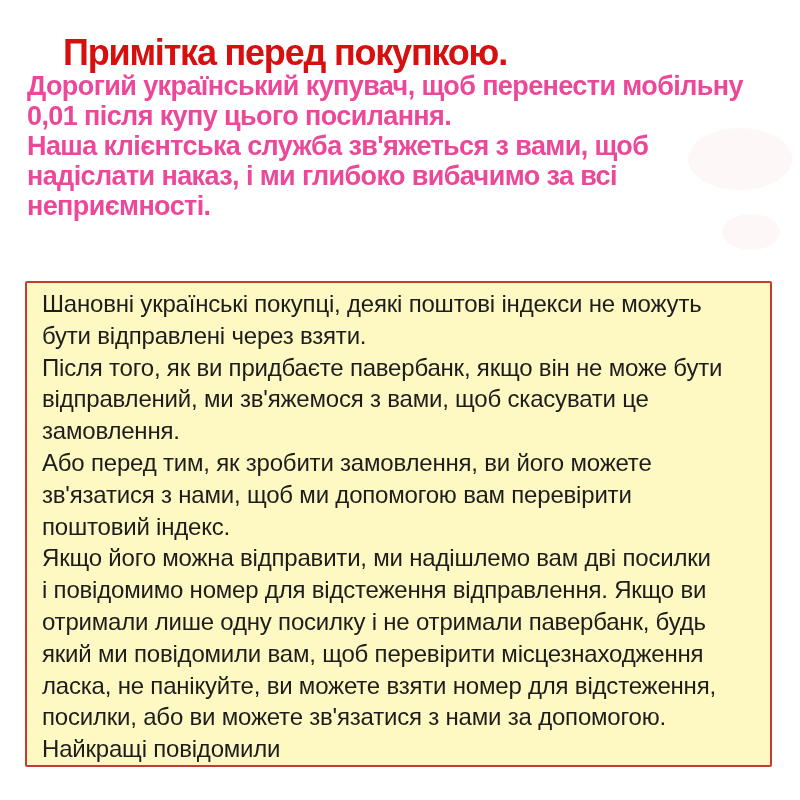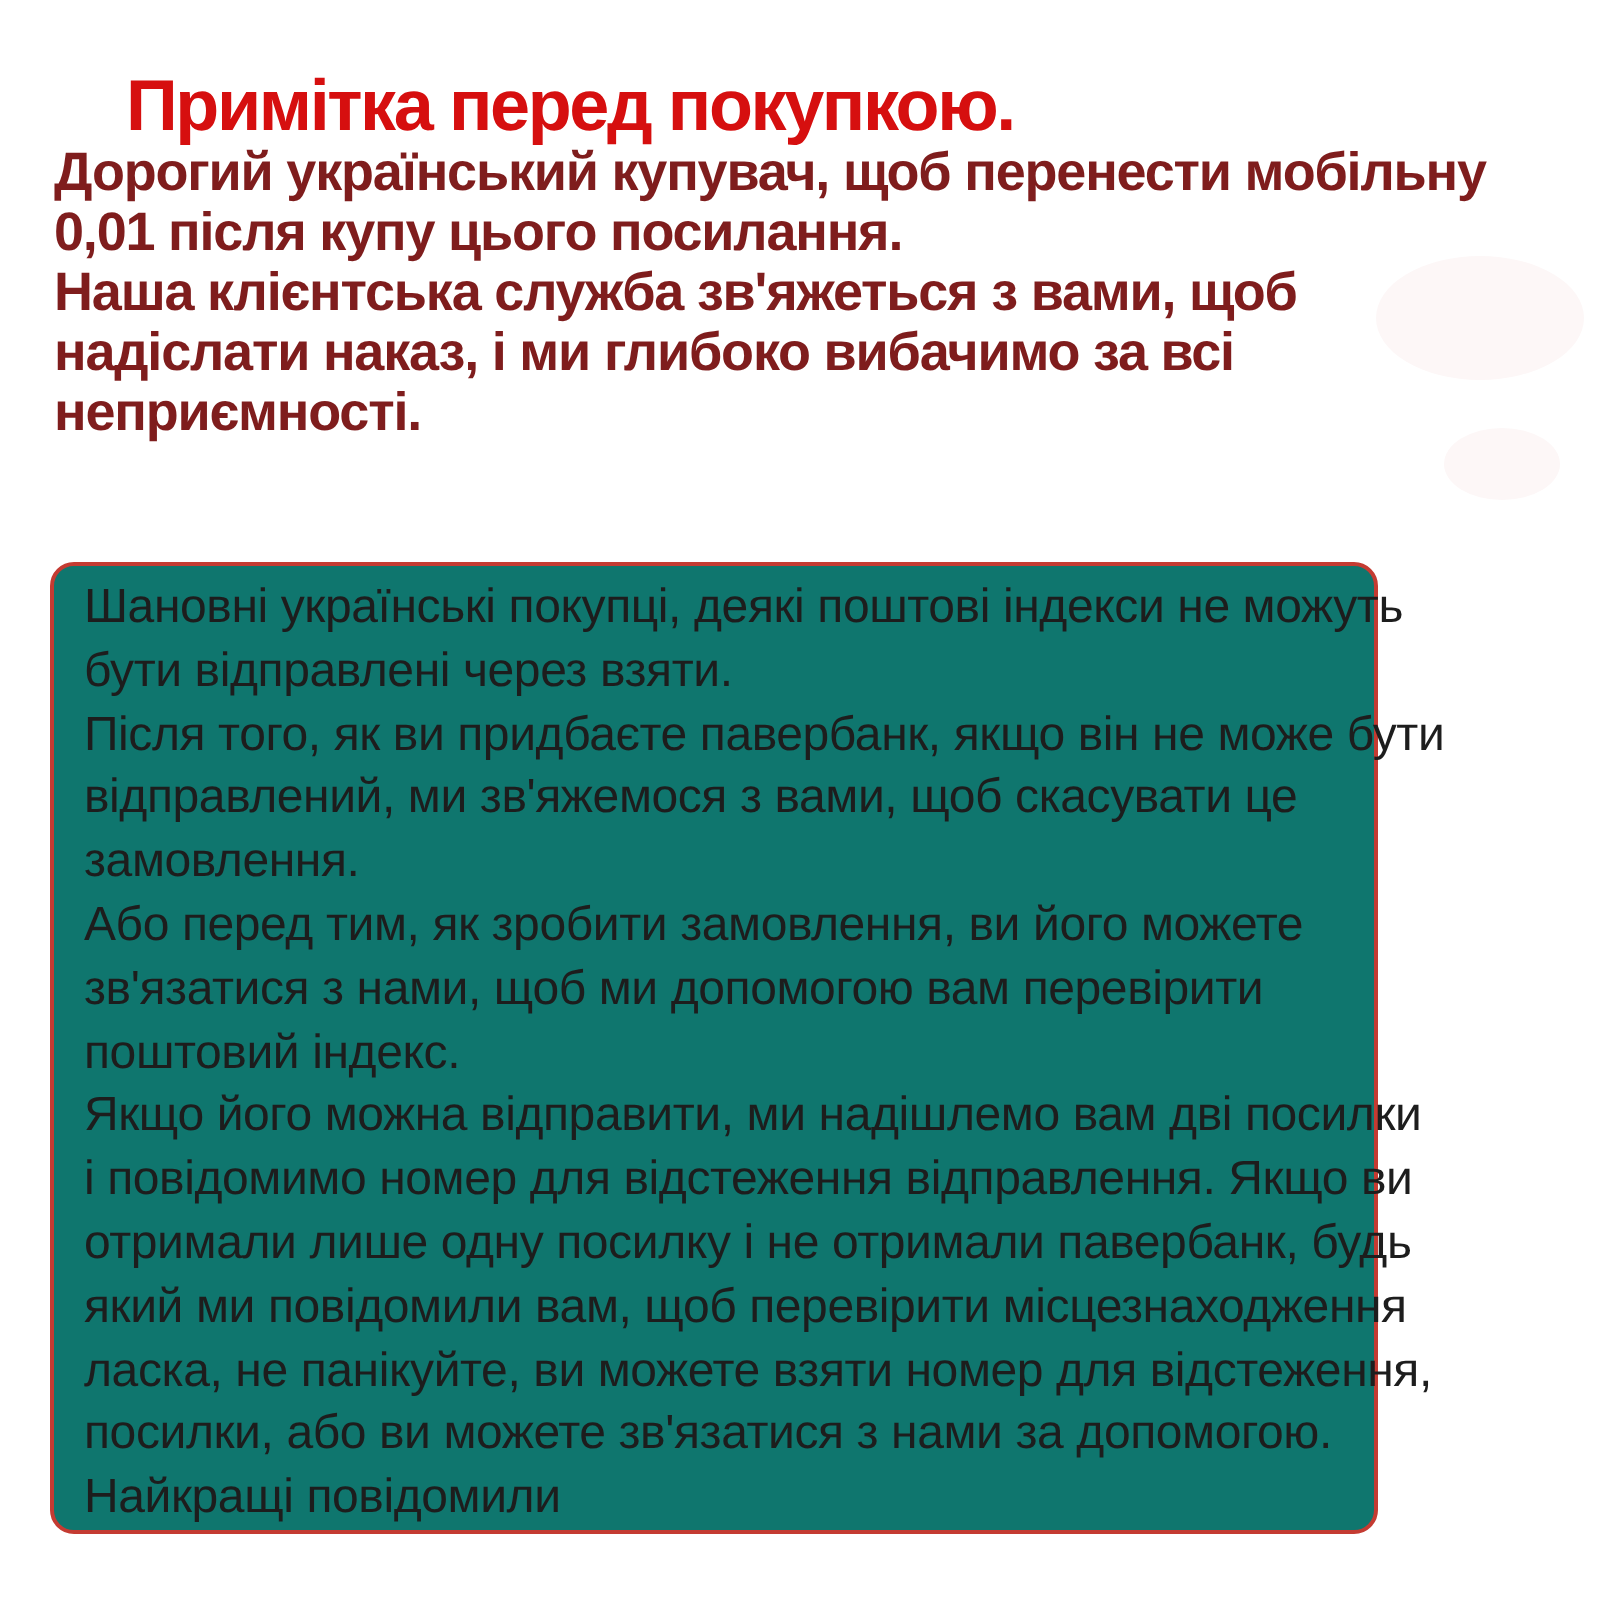--- a/index.html
+++ b/index.html
@@ -29,34 +29,34 @@
   }
   .red-block {
     position: absolute;
     left: 27px;
     top: 71px;
   }
   .red-line {
     font-size: 27px;
     font-weight: 700;
     letter-spacing: -0.6px;
-    color: #7f1d1d;
+    color: #ec4899;
     line-height: 30px;
     white-space: nowrap;
   }
   .notice-box {
     position: absolute;
     left: 25px;
     top: 281px;
-    width: 664px;
+    width: 747px;
     height: 486px;
     box-sizing: border-box;
     border: 2px solid #c43b32;
-    border-radius: 12px;
-    background: #0f766e;
+    border-radius: 2px;
+    background: #fef9c3;
     padding: 5px 15px;
   }
   .box-line {
     font-size: 24px;
     font-weight: 400;
     letter-spacing: -0.2px;
     color: #1d1d1d;
     line-height: 31.8px;
     white-space: nowrap;
   }

